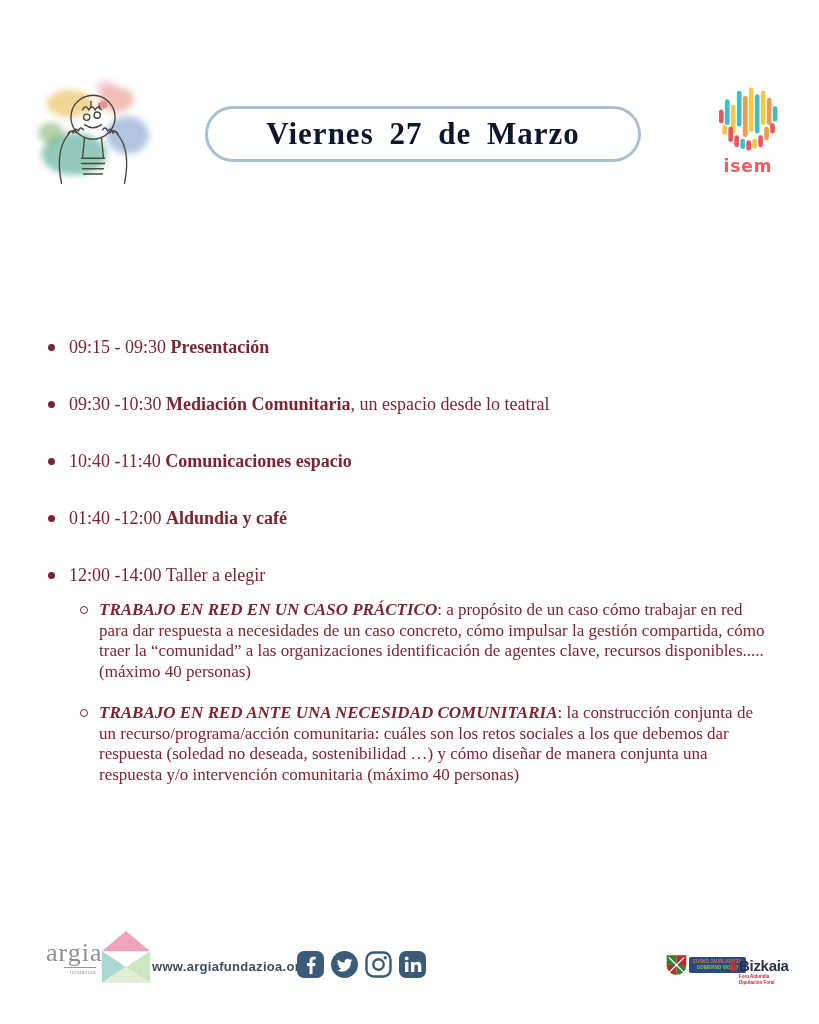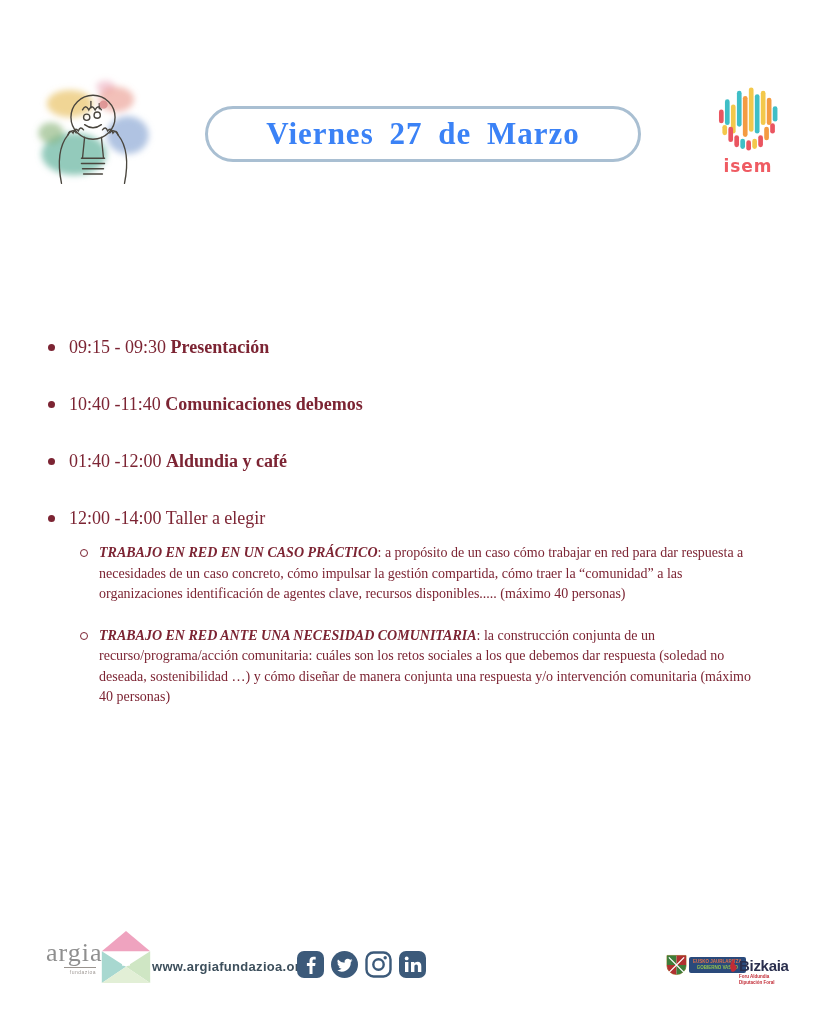--- a/index.html
+++ b/index.html
@@ -13,37 +13,37 @@
   }
   
   .watercolor-logo{position:absolute;left:30px;top:70px;width:126px;height:126px;}
   .title-pill{
     position:absolute;left:205px;top:106px;width:436px;height:56px;
     box-sizing:border-box;border:3px solid #a9bfd2;border-radius:30px;
     display:flex;align-items:center;justify-content:center;
     background:#fff;
   }
   .title-pill .title-text{
-    color:#3b82f6;font-size:31px;font-weight:bold;
+    color:#0f172a;font-size:31px;font-weight:bold;
     letter-spacing:1px;word-spacing:7px;white-space:nowrap;
   }
   .isem-logo{position:absolute;left:708px;top:84px;width:80px;height:96px;text-align:center;}
   .isem-word{
     font-family:"DejaVu Sans", sans-serif;font-weight:bold;
     color:#ef5b62;font-size:17px;line-height:1;margin-top:0px;letter-spacing:1px;
   }
   
   .schedule{position:absolute;left:48px;top:336px;width:730px;list-style:none;margin:0;padding:0;color:#7c2433;}
   .item{display:flex;align-items:flex-start;margin-bottom:35px;font-size:18px;line-height:22px;}
   .dot{flex:none;width:7px;height:7px;border-radius:50%;background:#7c2433;margin:8px 14px 0 0;}
   .item b{font-weight:bold;}
   .sublist{list-style:none;margin:14px 0 0 0;padding:0;}
   .sub-item{display:flex;align-items:flex-start;margin:0 0 21px 32px;}
   .sub-circle{flex:none;width:6px;height:6px;border-radius:50%;border:1.4px solid #7c2433;margin:6px 11px 0 0;background:transparent;}
-  .sub-text{margin:0;width:668px;font-size:14px;line-height:20.5px;color:#7c2433;}
+  .sub-text{margin:0;width:668px;font-size:17px;line-height:20.5px;color:#7c2433;}
   .ws-title{font-weight:bold;font-style:italic;}
   
   .footer{position:absolute;left:0;top:922px;width:819px;height:80px;}
   .argia-wordmark{position:absolute;left:46px;top:18px;width:50px;color:#8f8f8f;}
   .argia-main{font-size:26px;line-height:1;letter-spacing:1px;}
   .argia-sub{display:block;font-size:5px;color:#a09a96;border-top:1px solid #9a948f;margin:1px 0 0 18px;padding-top:1px;text-align:right;font-family:"Liberation Sans",sans-serif;letter-spacing:.5px;}
   .house-logo{position:absolute;left:97px;top:6px;width:58px;height:58px;}
   .website{
     position:absolute;left:152px;top:37px;
     font-family:"Liberation Sans",sans-serif;font-weight:bold;
@@ -138,21 +138,25 @@
     <div class="isem-word">isem</div>
   </div>
 
   <ul class="schedule">
     <li class="item">
       <span class="dot"></span>
       <span><span>09:15 - 09:30 </span><b>Presentación</b><span></span></span>
     </li>
     <li class="item">
       <span class="dot"></span>
-      <span><span>10:40 -11:40 </span><b>Comunicaciones debemos</b><span></span></span>
+      <span><span>09:30 -10:30 </span><b>Mediación Comunitaria</b><span>, un espacio desde lo teatral</span></span>
+    </li>
+    <li class="item">
+      <span class="dot"></span>
+      <span><span>10:40 -11:40 </span><b>Comunicaciones espacio</b><span></span></span>
     </li>
     <li class="item">
       <span class="dot"></span>
       <span><span>01:40 -12:00 </span><b>Aldundia y café</b><span></span></span>
     </li>
     <li class="item" style="margin-bottom:0">
       <span class="dot"></span>
       <span><span>12:00 -14:00 </span><b></b><span>Taller a elegir</span></span>
     </li>
     <ul class="sublist">

